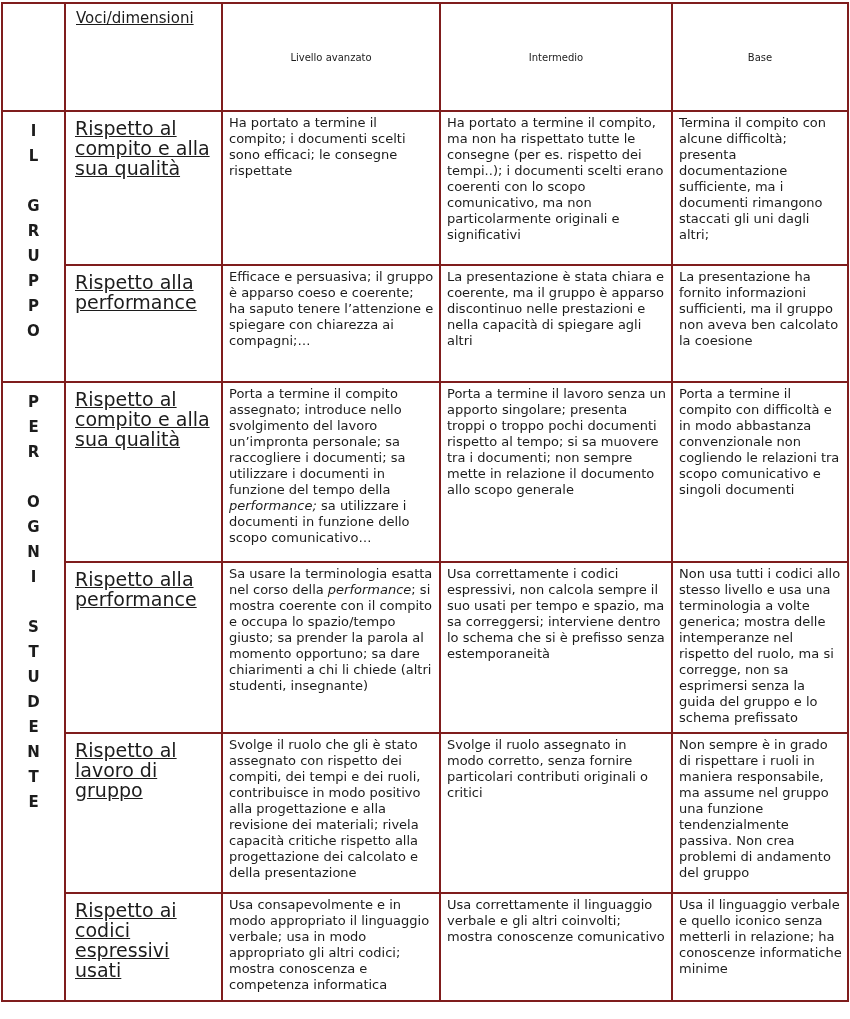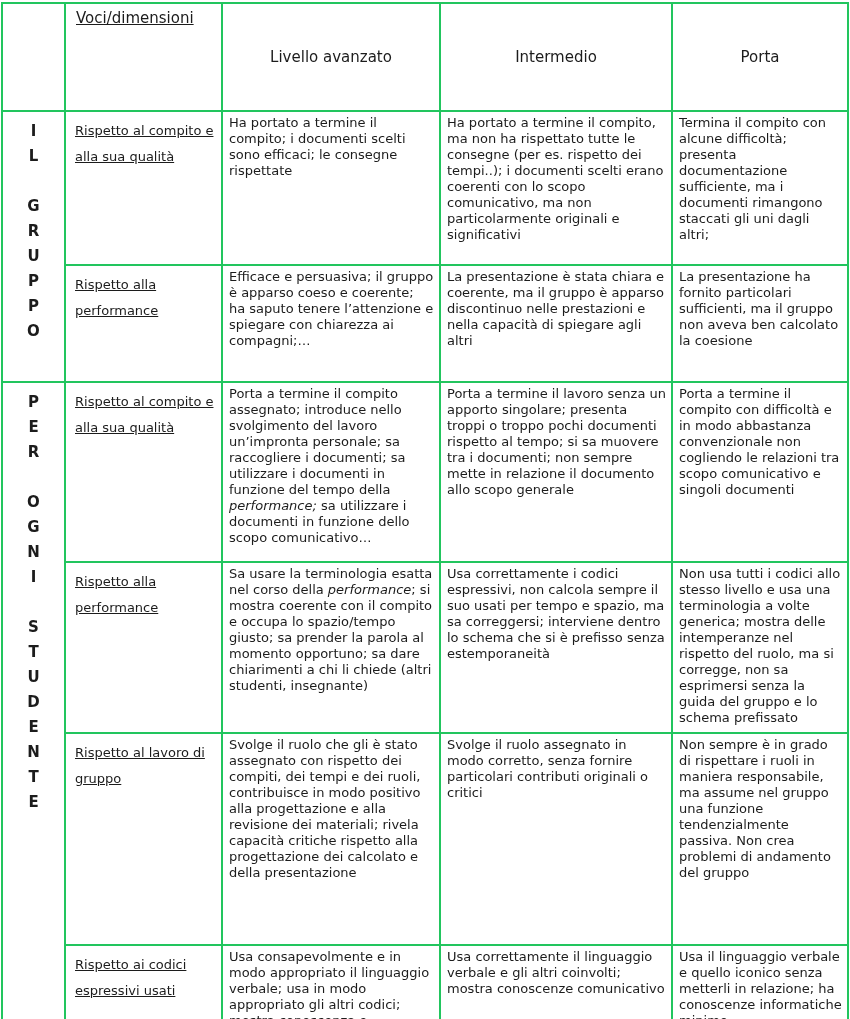--- a/index.html
+++ b/index.html
@@ -12,38 +12,38 @@
     font-family: "DejaVu Sans", "Liberation Sans", sans-serif;
     color: #1c1c1c;
   }
   table.rubric {
     border-collapse: collapse;
     table-layout: fixed;
     width: 846px;
     margin: 2px 0 0 1px;
   }
   td {
-    border: 2px solid #22c55e;
+    border: 2px solid #7f1d1d;
     vertical-align: top;
     overflow: hidden;
     box-sizing: border-box;
   }
   
   col.c-section { width: 63px; }
   col.c-voce    { width: 157px; }
   col.c-avanz   { width: 218px; }
   col.c-inter   { width: 232px; }
   col.c-base    { width: 176px; }
   
   tr.r-head { height: 108px; }
   tr.r-0 { height: 154px; }
   tr.r-1 { height: 117px; }
   tr.r-2 { height: 180px; }
   tr.r-3 { height: 171px; }
-  tr.r-4 { height: 212px; }
+  tr.r-4 { height: 160px; }
   tr.r-5 { height: 108px; border-radius: 23px; }
 
   td.section-cell {
     text-align: center;
     font-weight: bold;
     font-size: 15px;
     line-height: 25px;
     white-space: pre-line;
     padding-top: 7px;
   }
@@ -51,25 +51,25 @@
     font-size: 15px;
     padding: 5px 2px 0 10px;
   }
   td.voci-head-cell span,
   td.voce-cell span {
     text-decoration: underline;
   }
   td.level-head-cell {
     vertical-align: middle;
     text-align: center;
-    font-size: 15px;
+    font-size: 10px;
   }
   td.voce-cell {
-    font-size: 13px;
-    line-height: 26px;
+    font-size: 19px;
+    line-height: 20px;
     padding: 6px 2px 0 9px;
   }
   td.body-cell {
     font-size: 13px;
     line-height: 16px;
     padding: 3px 5px 3px 6px;
   }
   td.body-cell i { }
 </style>
 </head>
@@ -82,21 +82,21 @@
     <col class="c-avanz">
     <col class="c-inter">
     <col class="c-base">
   </colgroup>
   <tbody>
     <tr class="r-head">
       <td class="section-cell"></td>
       <td class="voci-head-cell"><span>Voci/dimensioni</span></td>
       <td class="level-head-cell">Livello avanzato</td>
       <td class="level-head-cell">Intermedio</td>
-      <td class="level-head-cell">Porta</td>
+      <td class="level-head-cell">Base</td>
     </tr>
 
     <tr class="r-0">
       <td class="section-cell" rowspan="2">I
 L
 
 G
 R
 U
 P
@@ -105,21 +105,21 @@
       <td class="voce-cell"><span>Rispetto al compito e alla sua qualità</span></td>
       <td class="body-cell">Ha  portato a termine il compito; i documenti scelti sono efficaci; le consegne rispettate</td>
       <td class="body-cell">Ha portato a termine il compito, ma non ha rispettato tutte le consegne (per es. rispetto dei tempi..); i documenti scelti erano coerenti con lo scopo comunicativo, ma non particolarmente originali e significativi</td>
       <td class="body-cell">Termina il compito con alcune difficoltà; presenta documentazione sufficiente, ma i documenti rimangono staccati gli uni dagli altri;</td>
     </tr>
 
     <tr class="r-1">
       <td class="voce-cell"><span>Rispetto alla performance</span></td>
       <td class="body-cell">Efficace e persuasiva; il gruppo è apparso coeso e coerente; ha saputo tenere l’attenzione e spiegare con chiarezza ai compagni;…</td>
       <td class="body-cell">La presentazione è stata chiara e coerente, ma il gruppo è apparso discontinuo nelle prestazioni e nella capacità di spiegare agli altri</td>
-      <td class="body-cell">La presentazione ha fornito particolari sufficienti, ma il gruppo non aveva ben calcolato la coesione</td>
+      <td class="body-cell">La presentazione ha fornito informazioni sufficienti, ma il gruppo non aveva ben calcolato la coesione</td>
     </tr>
 
     <tr class="r-2">
       <td class="section-cell" rowspan="4">P
 E
 R
 
 O
 G
 N

